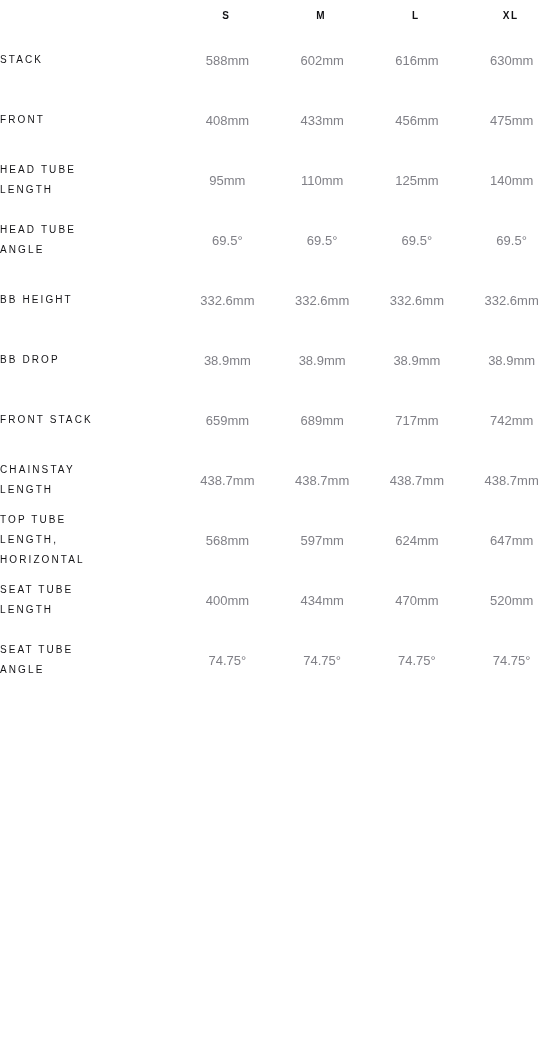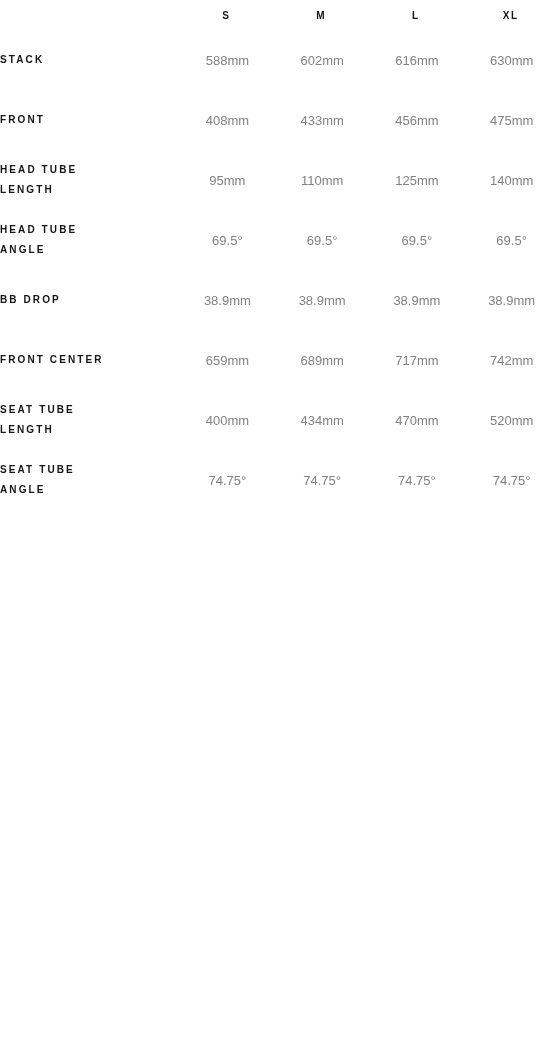--- a/index.html
+++ b/index.html
@@ -50,21 +50,21 @@
     height: 60px;
   }
   .geo-table tbody td {
     padding: 0;
     vertical-align: middle;
   }
 
   .row-label {
     padding-left: 14px;
     font-size: 10px;
-    font-weight: bold;
+    font-weight: normal;
     letter-spacing: 2.1px;
     line-height: 20px;
     color: #141417;
     text-align: left;
     white-space: pre-line;
   }
 
   .row-value {
     font-size: 13px;
     font-weight: normal;
@@ -118,32 +118,56 @@
       </tr>
       <tr>
         <td class="row-label">HEAD TUBE
 ANGLE</td>
         <td class="row-value">69.5°</td>
         <td class="row-value">69.5°</td>
         <td class="row-value">69.5°</td>
         <td class="row-value">69.5°</td>
       </tr>
       <tr>
+        <td class="row-label">BB HEIGHT</td>
+        <td class="row-value">332.6mm</td>
+        <td class="row-value">332.6mm</td>
+        <td class="row-value">332.6mm</td>
+        <td class="row-value">332.6mm</td>
+      </tr>
+      <tr>
         <td class="row-label">BB DROP</td>
         <td class="row-value">38.9mm</td>
         <td class="row-value">38.9mm</td>
         <td class="row-value">38.9mm</td>
         <td class="row-value">38.9mm</td>
       </tr>
       <tr>
-        <td class="row-label">FRONT CENTER</td>
+        <td class="row-label">FRONT STACK</td>
         <td class="row-value">659mm</td>
         <td class="row-value">689mm</td>
         <td class="row-value">717mm</td>
         <td class="row-value">742mm</td>
+      </tr>
+      <tr>
+        <td class="row-label">CHAINSTAY
+LENGTH</td>
+        <td class="row-value">438.7mm</td>
+        <td class="row-value">438.7mm</td>
+        <td class="row-value">438.7mm</td>
+        <td class="row-value">438.7mm</td>
+      </tr>
+      <tr>
+        <td class="row-label">TOP TUBE
+LENGTH,
+HORIZONTAL</td>
+        <td class="row-value">568mm</td>
+        <td class="row-value">597mm</td>
+        <td class="row-value">624mm</td>
+        <td class="row-value">647mm</td>
       </tr>
       <tr>
         <td class="row-label">SEAT TUBE
 LENGTH</td>
         <td class="row-value">400mm</td>
         <td class="row-value">434mm</td>
         <td class="row-value">470mm</td>
         <td class="row-value">520mm</td>
       </tr>
       <tr>

